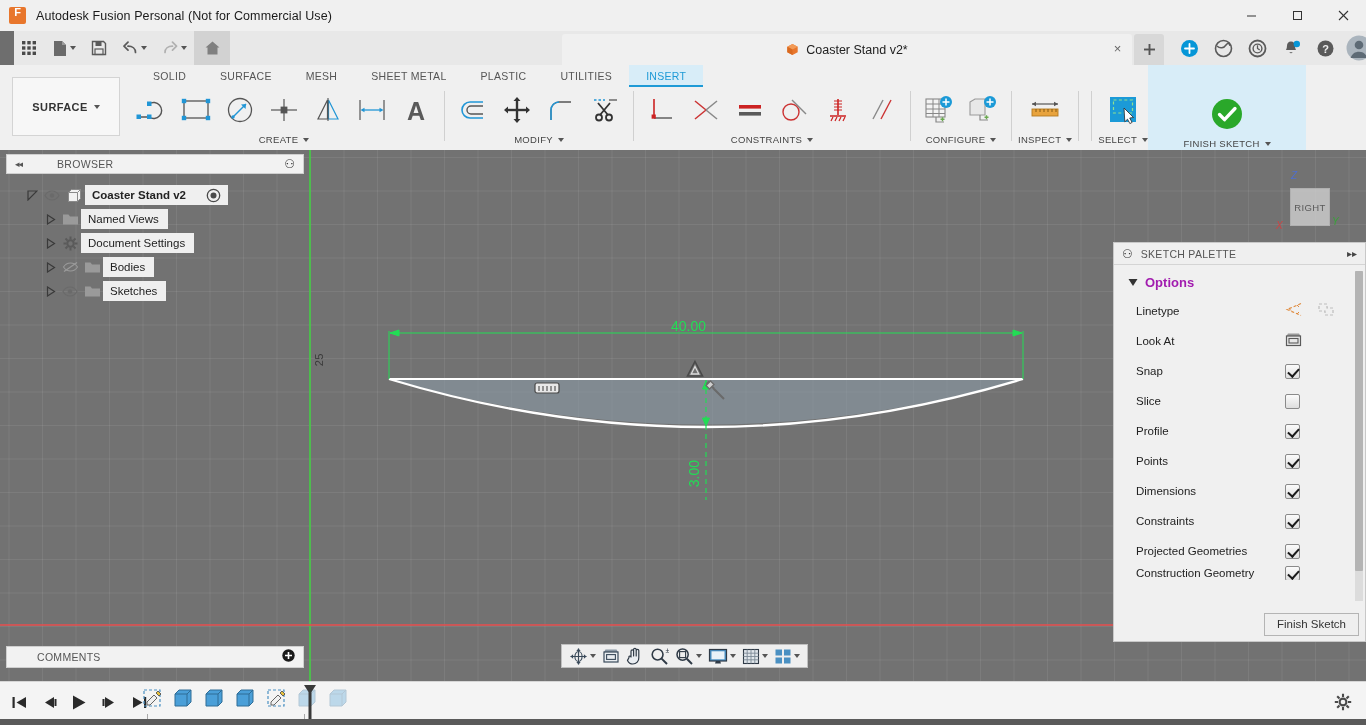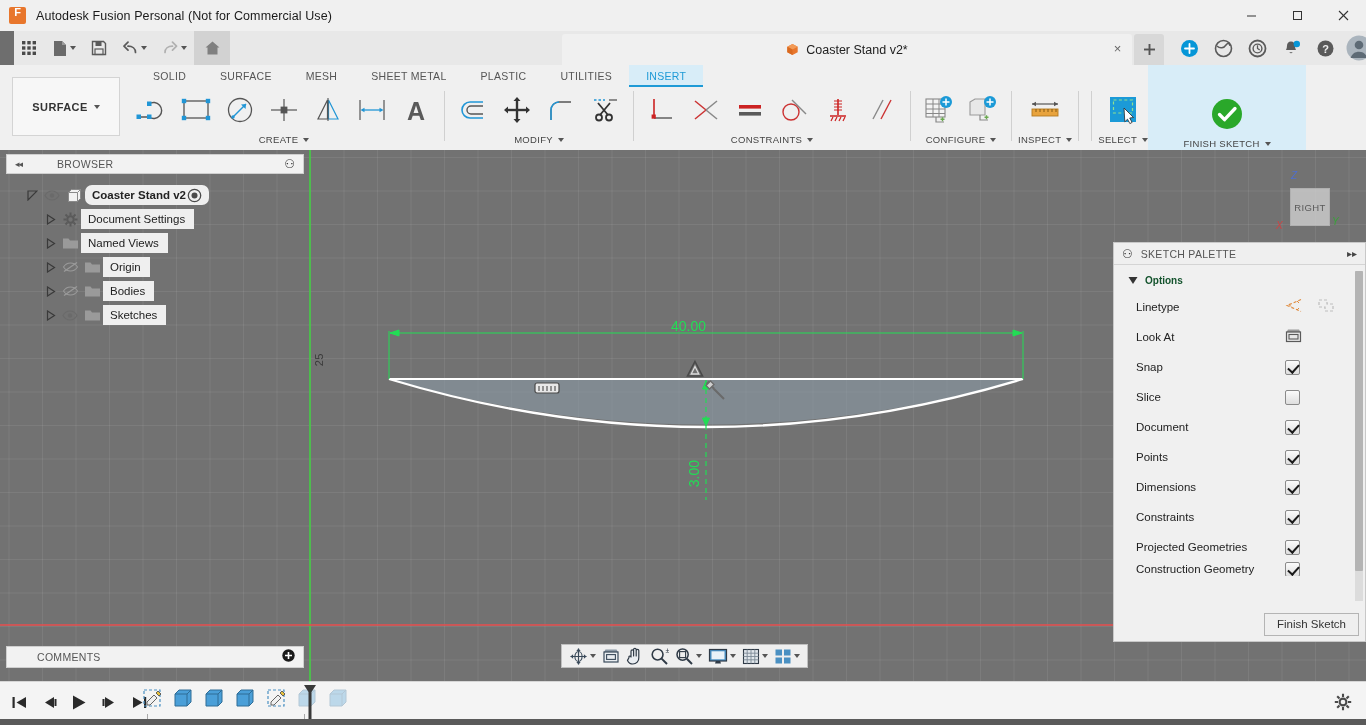--- a/index.html
+++ b/index.html
@@ -132,36 +132,36 @@
   .browser-head .btitle { font-size: 10.5px; color: #555; letter-spacing: 0.3px; flex: 1; padding-left: 28px; }
   .browser-head .bdot { font-size: 12px; color: #333; }
 
   .tree { margin-top: 9px; }
   .trow { display: flex; align-items: center; height: 24px; font-size: 11.5px; color: #222; }
   .tw-arrow { width: 17px; display: flex; justify-content: center; align-items: center; }
   .tw-arrow svg { display: block; }
   .teye { width: 22px; display: flex; justify-content: center; align-items: center; }
   .tfolder { width: 22px; display: flex; justify-content: center; align-items: center; }
   .tlabel { background: #efefef; padding: 3px 9px 3px 7px; font-size: 11.5px; color: #222; line-height: 14px;}
-  .trow.root .tlabel { font-weight: bold; padding-right: 23px; border-radius: 7px; }
+  .trow.root .tlabel { font-weight: bold; padding-right: 42px; }
   .root-radio { margin-left: -22px; width: 15px; height: 15px; }
 
   
   .palette {
     position: absolute; right: 0; top: 242px; width: 253px; height: 400px;
     background: #f0f0f0; border: 1px solid #c8c8c8; display: flex; flex-direction: column;
   }
   .palette-head {
     height: 22px; background: #efefef; border-bottom: 1px solid #d4d4d4;
     display: flex; align-items: center; padding: 0 8px;
   }
   .palette-head .ptitle { font-size: 10.5px; color: #555; letter-spacing: 0.3px; flex: 1; margin-left: 8px; }
   .palette-body { flex: 1; overflow: hidden; position: relative; padding-top: 8px; }
   .psection { display: flex; align-items: center; gap: 7px; padding: 2px 0 6px 14px; }
-  .psection span { font-size: 10px; font-weight: bold; color: #14532d; }
+  .psection span { font-size: 13px; font-weight: bold; color: #a21caf; }
   .prow { display: flex; align-items: center; height: 30px; padding-left: 22px; }
   .prow .plabel { flex: 1; font-size: 11.5px; color: #222; }
   .prow .pctl { width: 80px; display: flex; align-items: center; gap: 14px; padding-right: 12px; }
   .cbox {
     width: 15px; height: 15px; border: 1px solid #8a8a8a; border-radius: 2px;
     background: linear-gradient(#fbfbfb,#dedede); position: relative;
   }
   .cbox.checked::after {
     content: ""; position: absolute; left: 4px; top: 1px; width: 5px; height: 9px;
     border-right: 2px solid #1a1a1a; border-bottom: 2px solid #1a1a1a; transform: rotate(42deg);
@@ -715,61 +715,42 @@
         </span>
       </div>
 
       <div class="trow" style="padding-left:36px">
         <span class="tw-arrow">
           <svg width="10" height="11" viewBox="0 0 10 11">
               <path d="M1.5 1v9l7-4.5z" fill="none" stroke="#3a3a3a" stroke-width="1.2"></path>
             </svg>
         </span>
         <span class="tfolder">
-          <svg width="15" height="15" viewBox="0 0 15 15">
-              <circle cx="7.5" cy="7.5" r="3.2" fill="none" stroke="#5a5a5a" stroke-width="2"></circle>
-              <path d="M7.5 0.5v3M7.5 11.5v3M0.5 7.5h3M11.5 7.5h3M2.5 2.5l2.1 2.1M10.4 10.4l2.1 2.1M12.5 2.5l-2.1 2.1M4.6 10.4l-2.1 2.1" stroke="#5a5a5a" stroke-width="2"></path>
-            </svg>
-        </span>
-        <span class="tlabel">Document Settings</span>
+          <svg width="17" height="14" viewBox="0 0 17 14">
+              <path d="M1 2.5h5.5l1.5 2H16v8H1z" fill="#9a9a9a"></path>
+            </svg>
+        </span>
+        <span class="tlabel">Named Views</span>
       </div>
 
       <div class="trow" style="padding-left:36px">
         <span class="tw-arrow">
           <svg width="10" height="11" viewBox="0 0 10 11">
               <path d="M1.5 1v9l7-4.5z" fill="none" stroke="#3a3a3a" stroke-width="1.2"></path>
             </svg>
         </span>
         <span class="tfolder">
-          <svg width="17" height="14" viewBox="0 0 17 14">
-              <path d="M1 2.5h5.5l1.5 2H16v8H1z" fill="#9a9a9a"></path>
-            </svg>
-        </span>
-        <span class="tlabel">Named Views</span>
-      </div>
-
-      <div class="trow" style="padding-left:36px">
-        <span class="tw-arrow">
-          <svg width="10" height="11" viewBox="0 0 10 11">
-              <path d="M1.5 1v9l7-4.5z" fill="none" stroke="#3a3a3a" stroke-width="1.2"></path>
-            </svg>
-        </span>
-        <span class="teye">
-          <svg width="17" height="12" viewBox="0 0 17 12">
-              <path d="M1.5 6S4 2 8.5 2s7 4 7 4-2.5 4-7 4-7-4-7-4z" fill="none" stroke="#9a9a9a" stroke-width="1.1"></path>
-              <line x1="2" y1="10.5" x2="15" y2="1.5" stroke="#9a9a9a" stroke-width="1.3"></line>
-            </svg>
-        </span>
-        <span class="tfolder">
-          <svg width="17" height="14" viewBox="0 0 17 14">
-              <path d="M1 2.5h5.5l1.5 2H16v8H1z" fill="#9a9a9a"></path>
-            </svg>
-        </span>
-        <span class="tlabel">Origin</span>
-      </div>
+          <svg width="15" height="15" viewBox="0 0 15 15">
+              <circle cx="7.5" cy="7.5" r="3.2" fill="none" stroke="#5a5a5a" stroke-width="2"></circle>
+              <path d="M7.5 0.5v3M7.5 11.5v3M0.5 7.5h3M11.5 7.5h3M2.5 2.5l2.1 2.1M10.4 10.4l2.1 2.1M12.5 2.5l-2.1 2.1M4.6 10.4l-2.1 2.1" stroke="#5a5a5a" stroke-width="2"></path>
+            </svg>
+        </span>
+        <span class="tlabel">Document Settings</span>
+      </div>
+
 
       <div class="trow" style="padding-left:36px">
         <span class="tw-arrow">
           <svg width="10" height="11" viewBox="0 0 10 11">
               <path d="M1.5 1v9l7-4.5z" fill="none" stroke="#3a3a3a" stroke-width="1.2"></path>
             </svg>
         </span>
         <span class="teye">
           <svg width="17" height="12" viewBox="0 0 17 12">
               <path d="M1.5 6S4 2 8.5 2s7 4 7 4-2.5 4-7 4-7-4-7-4z" fill="none" stroke="#9a9a9a" stroke-width="1.1"></path>
@@ -865,21 +846,21 @@
       </div>
 
       <div class="prow">
         <span class="plabel">Slice</span>
         <span class="pctl">
             <span class="cbox"></span>
           </span>
       </div>
 
       <div class="prow">
-        <span class="plabel">Document</span>
+        <span class="plabel">Profile</span>
         <span class="pctl">
             <span class="cbox checked"></span>
           </span>
       </div>
 
       <div class="prow">
         <span class="plabel">Points</span>
         <span class="pctl">
             <span class="cbox checked"></span>
           </span>

